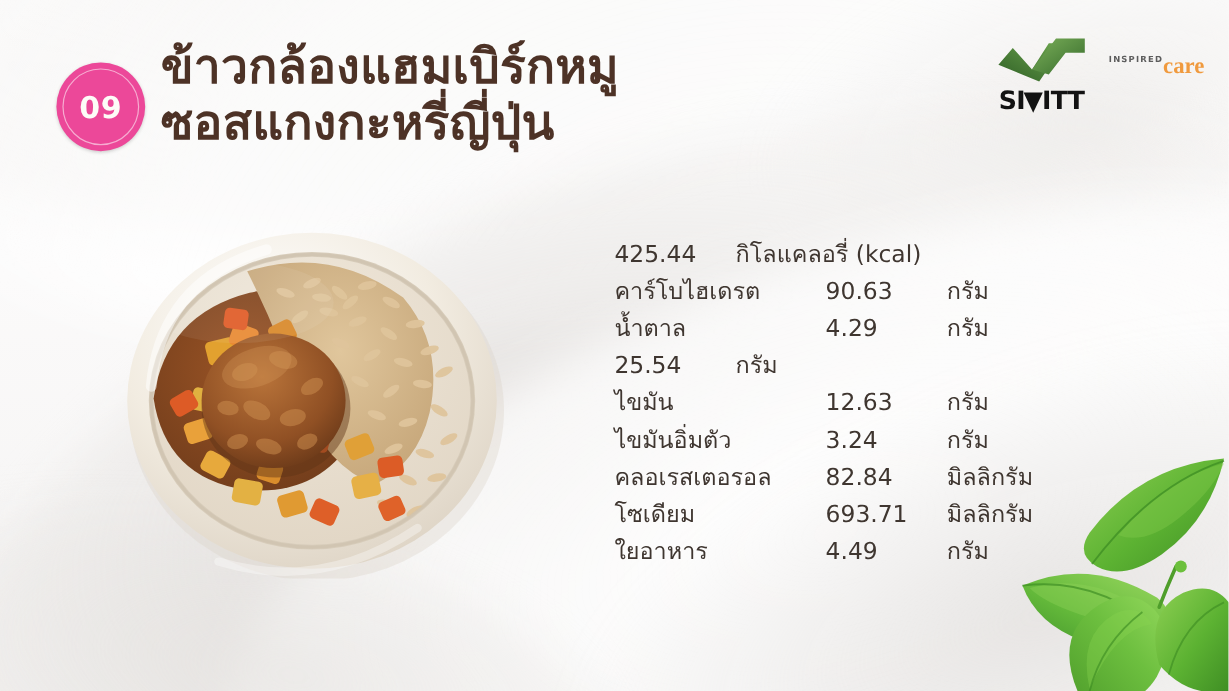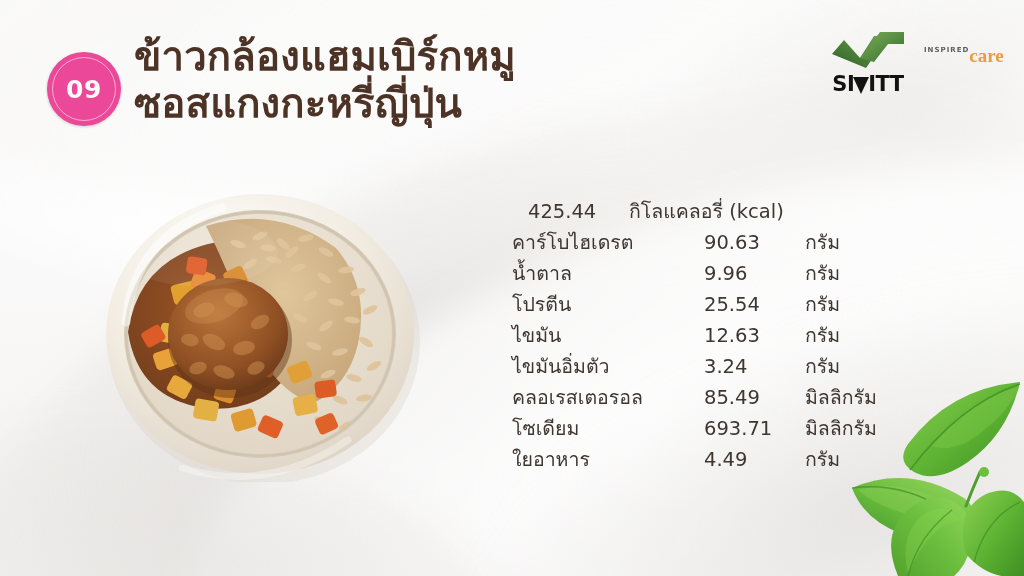--- a/index.html
+++ b/index.html
@@ -64,21 +64,21 @@
   .logo-care-word{font-size:19px;color:#f09a3e;font-weight:bold;line-height:1;margin-top:-1px;font-family:Liberation Serif, serif;}
 
   
   .dish{position:absolute;left:78px;top:182px;width:364px;height:300px;}
   .dish svg{display:block;width:100%;height:100%;}
 
   
   .nutri{position:absolute;left:512px;top:196px;color:#3f3630;font-size:19.5px;}
   .nrow{display:flex;align-items:baseline;height:31px;}
   .n-label{width:176px;flex:none;}
-  .n-value{width:101px;flex:none;margin-left:16px;}
+  .n-value{width:101px;flex:none;}
   .n-unit{flex:none;white-space:nowrap;}
 
   
   .basil{position:absolute;right:0;bottom:0;width:190px;height:200px;}
   .basil svg{display:block;width:100%;height:100%;}
 </style>
 </head>
 <body>
 
 <div class="slide">
@@ -273,41 +273,40 @@
       <span class="n-value">425.44</span>
       <span class="n-unit">กิโลแคลอรี่ (kcal)</span>
     </div>
     <div class="nrow">
       <span class="n-label">คาร์โบไฮเดรต</span>
       <span class="n-value">90.63</span>
       <span class="n-unit">กรัม</span>
     </div>
     <div class="nrow">
       <span class="n-label">น้ำตาล</span>
-      <span class="n-value">9.96</span>
-      <span class="n-unit">กรัม</span>
-    </div>
-    <div class="nrow">
-      <span class="n-label">โปรตีน</span>
+      <span class="n-value">4.29</span>
+      <span class="n-unit">กรัม</span>
+    </div>
+    <div class="nrow">
       <span class="n-value">25.54</span>
       <span class="n-unit">กรัม</span>
     </div>
     <div class="nrow">
       <span class="n-label">ไขมัน</span>
       <span class="n-value">12.63</span>
       <span class="n-unit">กรัม</span>
     </div>
     <div class="nrow">
       <span class="n-label">ไขมันอิ่มตัว</span>
       <span class="n-value">3.24</span>
       <span class="n-unit">กรัม</span>
     </div>
     <div class="nrow">
       <span class="n-label">คลอเรสเตอรอล</span>
-      <span class="n-value">85.49</span>
+      <span class="n-value">82.84</span>
       <span class="n-unit">มิลลิกรัม</span>
     </div>
     <div class="nrow">
       <span class="n-label">โซเดียม</span>
       <span class="n-value">693.71</span>
       <span class="n-unit">มิลลิกรัม</span>
     </div>
     <div class="nrow">
       <span class="n-label">ใยอาหาร</span>
       <span class="n-value">4.49</span>

